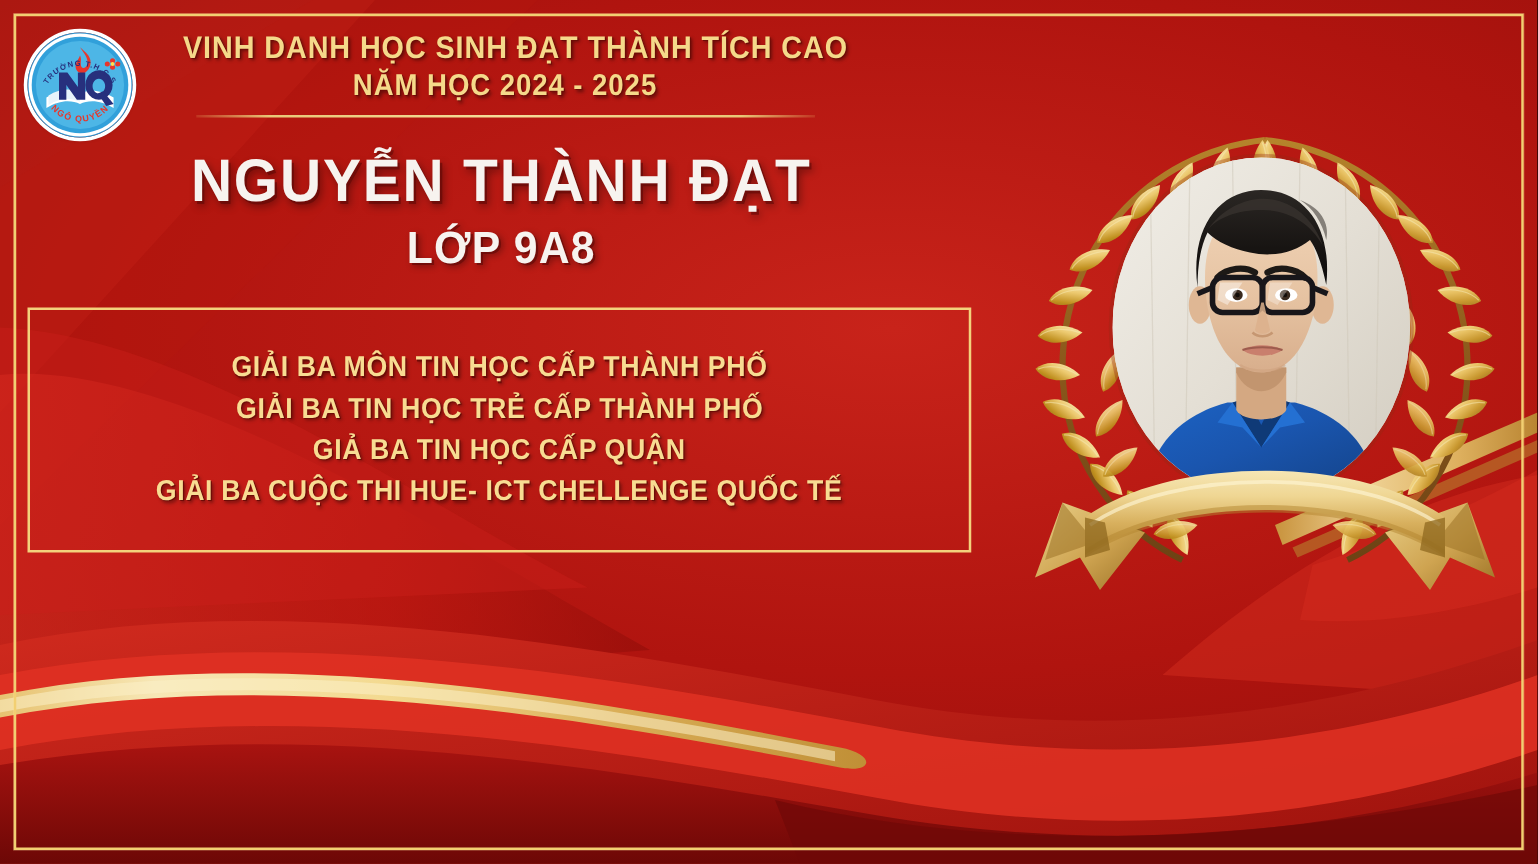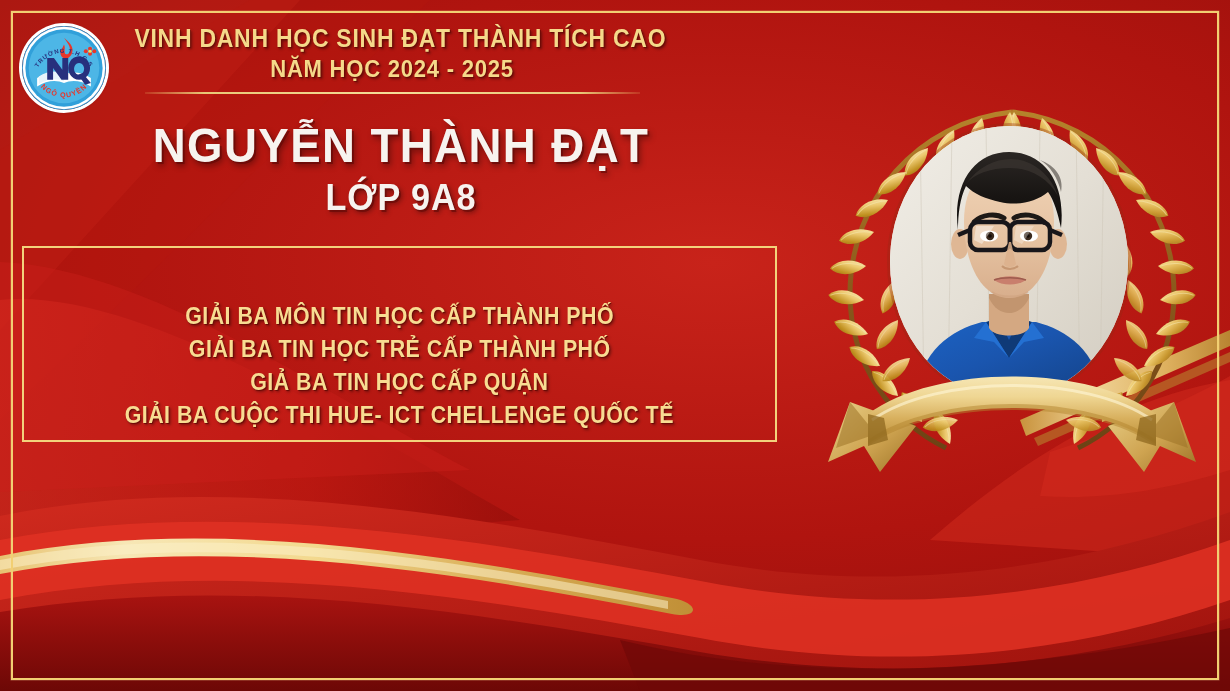--- a/index.html
+++ b/index.html
@@ -31,21 +31,21 @@
     position:absolute;left:22px;top:26px;width:84px;height:84px;
     border-radius:50%;
     background:radial-gradient(circle at 50% 50%, #4fb3e8 0%, #2f9ad8 60%, #1d7fbe 100%);
     box-shadow:0 0 0 3px #ffffff, 0 1px 4px rgba(0,0,0,.45);
     overflow:hidden;
   }
   .logo svg{position:absolute;inset:0;width:100%;height:100%;}
 
   
   .header{
-    position:absolute;left:112px;top:24px;width:560px;
+    position:absolute;left:124px;top:24px;width:560px;
     text-align:center;
   }
   .hdr-line1,.hdr-line2{
     color:#f5d98a;
     font-weight:bold;
     letter-spacing:.8px;
     line-height:1.12;
     text-shadow:1px 1px 0 #6d0b06, 2px 2px 3px rgba(0,0,0,.45);
     transform:scaleX(.92);
     white-space:nowrap;
@@ -77,21 +77,21 @@
     letter-spacing:1px;
     transform:scaleX(.95);
     text-shadow:2px 2px 0 rgba(90,8,5,.55), 3px 3px 6px rgba(0,0,0,.38);
   }
 
   
   .awards-box{
     position:absolute;left:22px;top:246px;width:755px;height:196px;
     border:2px solid #f3d27c;
     display:flex;flex-direction:column;
-    align-items:center;justify-content:flex-end;
+    align-items:center;justify-content:center;
     padding:6px 14px 8px;
   }
   .award-line{
     color:#f8dc92;
     font-size:23px;font-weight:bold;
     letter-spacing:.5px;
     line-height:1.0;
     margin:5px 0;
     transform:scaleX(.93);
     text-shadow:1px 1px 0 #6d0b06, 2px 2px 3px rgba(0,0,0,.4);

